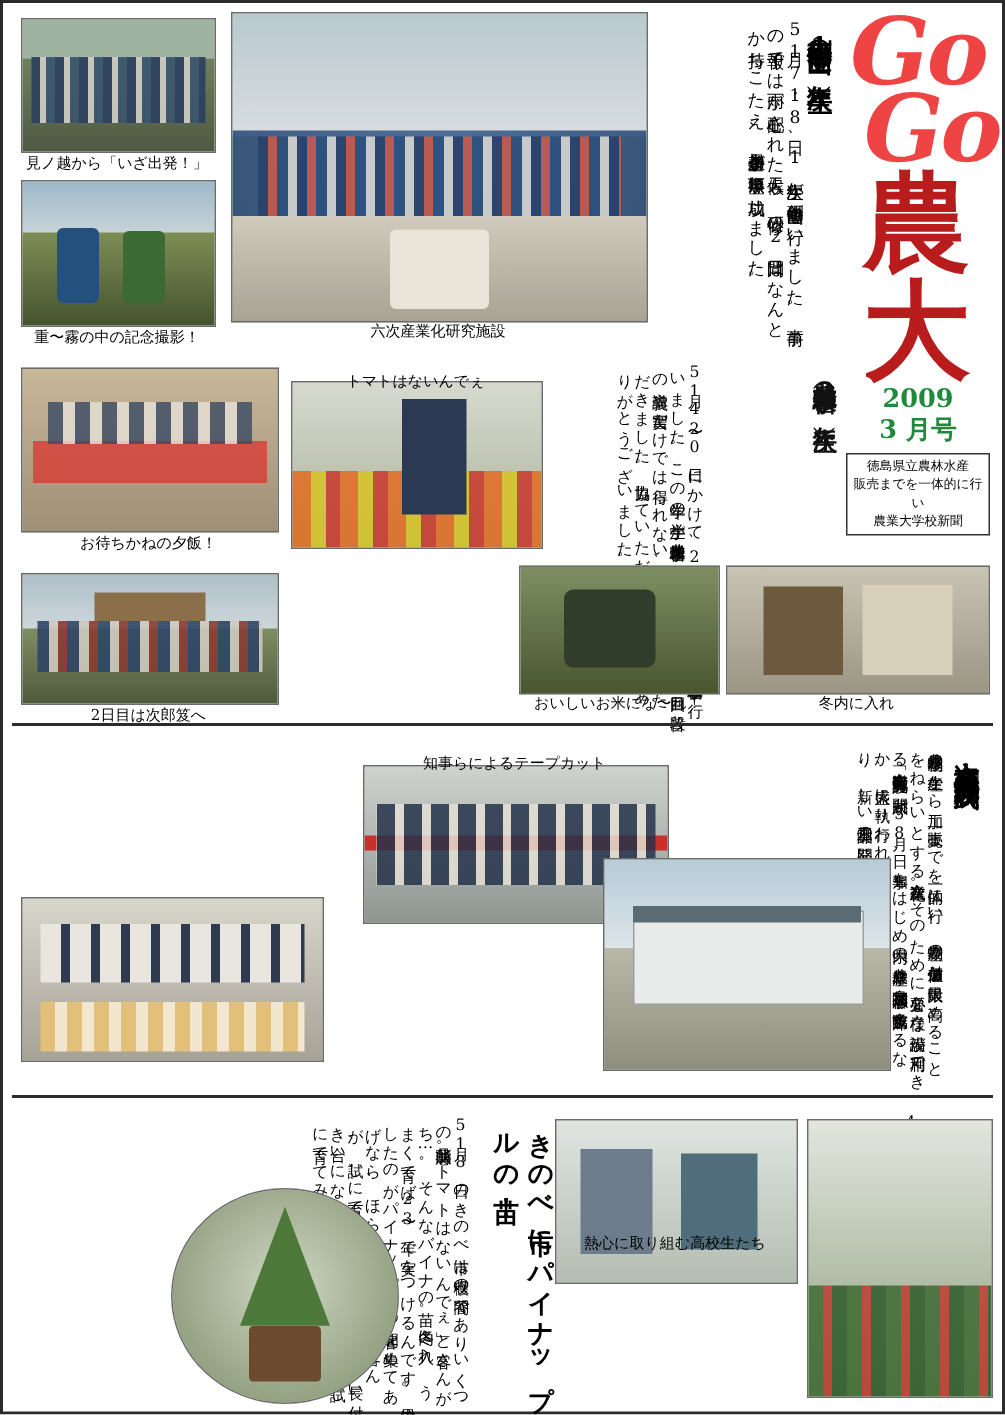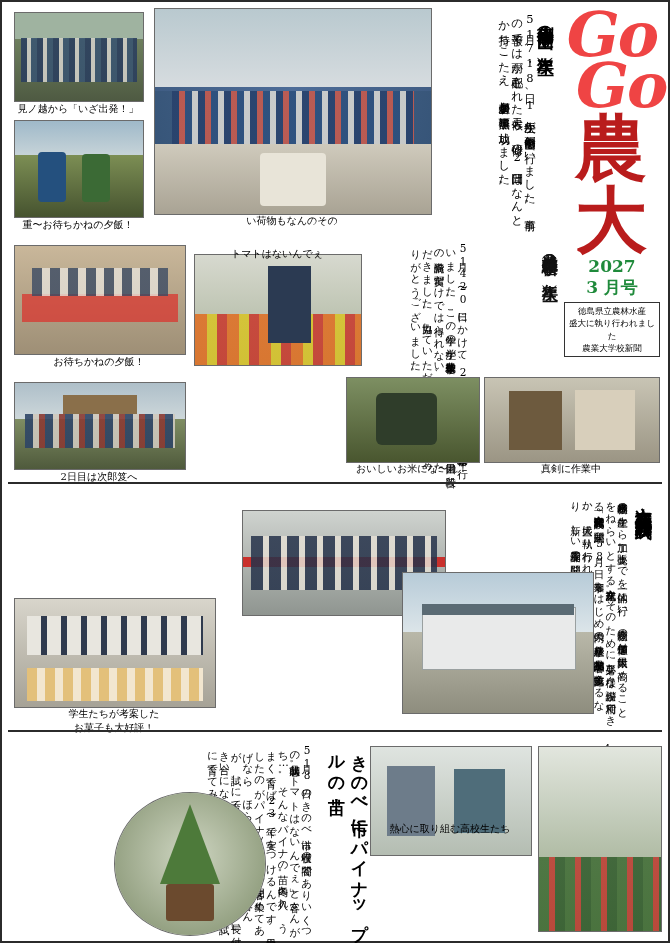--- a/index.html
+++ b/index.html
@@ -29,54 +29,54 @@
 <body>
 
 <div class="page">
 
   <div class="logo">
     <div class="gogo">
       <span class="l1">Go</span>
       <span class="l2">Go</span>
     </div>
     <div class="nodai">農大</div>
-    <div class="ym">2027</div>
+    <div class="ym">2009</div>
     <div class="ym">3 月号</div>
     <div class="issuer" style="white-space:pre-line;">徳島県立農林水産
-盛大に執り行われました
+販売までを一体的に行い
 農業大学校新聞</div>
   </div>
 
   <div class="vtitle" style="position:absolute;right:110px;top:10px;height:215px;font-size:17px;">剣山研修登山（1年次生）</div>
   <div class="v bodytxt" style="position:absolute;right:132px;top:10px;height:212px;width:104px;">5月17・18日、1年次生が剣山研修登山を行いました。事前の予報では雨が心配された天候も、研修の2日間はなんとか持ちこたえ、参加者全員が無事登頂に成功しました。</div>
 
   <div class="photo" style="left:152px;top:6px;width:276px;height:205px;">
     <div class="sky" style="background:linear-gradient(#b9c9cf,#d8dde0);height:40%;"></div>
     <div class="ground" style="background:linear-gradient(#8d9a7a,#6e7a5c);height:60%;"></div>
     <div style="position:absolute;left:0;right:0;top:38%;height:30%;background:linear-gradient(90deg,#2f4f7a,#3e6090,#2f4f7a);opacity:.9;"></div>
     <div style="position:absolute;left:6%;top:40%;width:88%;height:26%;background:repeating-linear-gradient(90deg,#27406b 0 7px,#cf5a4a 7px 13px,#2c4f7d 13px 20px,#e0ddd6 20px 26px);opacity:.85;"></div>
     <div style="position:absolute;left:0;right:0;bottom:0;height:34%;background:linear-gradient(#cfcabc,#a9a394);"></div>
     <div style="position:absolute;left:38%;bottom:4%;width:24%;height:26%;background:#e8e4d8;border-radius:4px;"></div>
   </div>
-  <div class="cap" style="position:absolute;left:152px;top:212px;width:276px;">い荷物もなんのその</div>
+  <div class="cap" style="position:absolute;left:152px;top:212px;width:276px;">六次産業化研究施設</div>
 
   <div class="photo" style="left:12px;top:10px;width:128px;height:88px;">
     <div class="sky" style="background:#9fb3a0;height:30%;"></div>
     <div class="ground" style="background:linear-gradient(#6e7f5e,#4e5a42);height:70%;"></div>
     <div style="position:absolute;left:5%;top:28%;width:90%;height:50%;background:repeating-linear-gradient(90deg,#2b3f5e 0 6px,#d0cfc7 6px 10px,#3a5570 10px 16px);opacity:.9;"></div>
   </div>
   <div class="cap" style="position:absolute;left:12px;top:100px;width:128px;">見ノ越から「いざ出発！」</div>
 
   <div class="photo" style="left:12px;top:118px;width:128px;height:96px;">
     <div class="sky" style="background:linear-gradient(#9fb9c9,#c6d3d8);height:35%;"></div>
     <div class="ground" style="background:linear-gradient(#7c8e54,#46532f);height:65%;"></div>
     <div style="position:absolute;left:18%;top:32%;width:22%;height:52%;background:#24507e;border-radius:4px;"></div>
     <div style="position:absolute;left:52%;top:34%;width:22%;height:50%;background:#3b6a35;border-radius:4px;"></div>
   </div>
-  <div class="cap" style="position:absolute;left:12px;top:216px;width:128px;">重〜お待ちかねの夕飯！</div>
+  <div class="cap" style="position:absolute;left:12px;top:216px;width:128px;">重〜霧の中の記念撮影！</div>
 
   <div class="photo" style="left:12px;top:243px;width:170px;height:108px;">
     <div style="position:absolute;inset:0;background:linear-gradient(#c9b79a,#9e8f76);"></div>
     <div style="position:absolute;left:4%;top:44%;width:92%;height:26%;background:#d9352f;opacity:.75;"></div>
     <div style="position:absolute;left:10%;top:20%;width:80%;height:26%;background:repeating-linear-gradient(90deg,#3a4a63 0 10px,#e6e1d8 10px 18px);opacity:.8;"></div>
   </div>
   <div class="cap" style="position:absolute;left:12px;top:353px;width:170px;">お待ちかねの夕飯！</div>
 
   <div class="photo" style="left:12px;top:380px;width:170px;height:86px;">
     <div class="sky" style="background:linear-gradient(#aebfc9,#cdd7da);height:42%;"></div>
@@ -100,47 +100,46 @@
     <div style="position:absolute;inset:0;background:linear-gradient(#7d8f62,#49562f);"></div>
     <div style="position:absolute;left:22%;top:18%;width:46%;height:62%;background:#2f3d2a;border-radius:6px;"></div>
   </div>
   <div class="cap" style="position:absolute;left:344px;top:460px;width:132px;">おいしいお米にな〜れ！</div>
 
   <div class="photo" style="left:482px;top:375px;width:174px;height:84px;">
     <div style="position:absolute;inset:0;background:linear-gradient(#c8c4b4,#9b9584);"></div>
     <div style="position:absolute;left:14%;top:16%;width:30%;height:70%;background:#6d5a3e;"></div>
     <div style="position:absolute;left:52%;top:14%;width:34%;height:72%;background:#d8cfbb;"></div>
   </div>
-  <div class="cap" style="position:absolute;left:482px;top:460px;width:174px;">真剣に作業中</div>
+  <div class="cap" style="position:absolute;left:482px;top:460px;width:174px;">冬内に入れ</div>
 
   <div class="hr" style="top:480px;"></div>
 
   <div class="vtitle" style="position:absolute;right:12px;top:492px;height:212px;font-size:17px;">六次産業化研究施設開所式</div>
   <div class="v bodytxt sm" style="position:absolute;left:18px;top:492px;height:230px;width:608px;">農林水産物の生産から加工、販売までを一体的に行い、農産物の付加価値を最大限に高めることをねらいとする六次産業化。そのために必要な様々な設備が利用できる「六次産業化研究施設」の開所式が5月8日、知事をはじめ県内の農林水産や食品加工関係者が多数臨席するなか、盛大に執り行われました。最先端の調理器具が利用しやすくなり、新しい加工食品の開発に取り組む学生の研究の幅が広がりました。</div>
 
   <div class="photo" style="left:240px;top:508px;width:202px;height:104px;">
     <div style="position:absolute;inset:0;background:linear-gradient(#cfd3cf,#8f9590);"></div>
     <div style="position:absolute;left:0;top:44%;width:100%;height:10%;background:#c9302c;"></div>
     <div style="position:absolute;left:4%;top:24%;width:92%;height:52%;background:repeating-linear-gradient(90deg,#25324a 0 12px,#e4dfd4 12px 18px);opacity:.85;"></div>
   </div>
+  <div class="cap" style="position:absolute;left:240px;top:500px;width:202px;">知事らによるテープカット</div>
 
   <div class="photo" style="left:400px;top:570px;width:190px;height:140px;">
     <div class="sky" style="background:linear-gradient(#b7cbd8,#dce5e9);height:42%;"></div>
     <div class="ground" style="background:linear-gradient(#b9b8a9,#8e8d7e);height:58%;"></div>
     <div style="position:absolute;left:10%;top:24%;width:80%;height:44%;background:#e9eaea;border:1px solid #9aa0a0;"></div>
     <div style="position:absolute;left:10%;top:22%;width:80%;height:8%;background:#5b6b74;"></div>
   </div>
 
   <div class="photo" style="left:12px;top:596px;width:200px;height:108px;">
     <div style="position:absolute;inset:0;background:linear-gradient(#d8d5cb,#a6a296);"></div>
     <div style="position:absolute;left:6%;top:16%;width:88%;height:36%;background:repeating-linear-gradient(90deg,#e8e6df 0 14px,#2f3a4e 14px 20px);"></div>
     <div style="position:absolute;left:6%;bottom:6%;width:88%;height:30%;background:repeating-linear-gradient(90deg,#e3c07a 0 10px,#f2e6cf 10px 18px);"></div>
   </div>
-  <div class="cap" style="position:absolute;left:12px;top:705px;width:200px;white-space:pre-line;">学生たちが考案した
-お菓子も大好評！</div>
 
   <div class="hr" style="top:728px;"></div>
 
   <div class="vtitle" style="position:absolute;right:12px;top:740px;height:118px;font-size:17px;">高校生来校</div>
   <div class="v" style="position:absolute;right:34px;top:740px;height:120px;font-size:9px;white-space:pre-line;">〜日本学校農業クラブ
 徳島県リーダー研修会〜</div>
   <div class="v bodytxt sm" style="position:absolute;right:56px;top:740px;height:160px;width:72px;">4月25日、日本学校農業クラブのリーダー研修会が本校で開かれ、農業を志す県内の高校生23名が、ほぼ見学や農大生との交流を行いました。</div>
 
   <div class="photo" style="left:368px;top:744px;width:160px;height:108px;">
     <div style="position:absolute;inset:0;background:linear-gradient(#dfe4e0,#b4bdb2);"></div>

